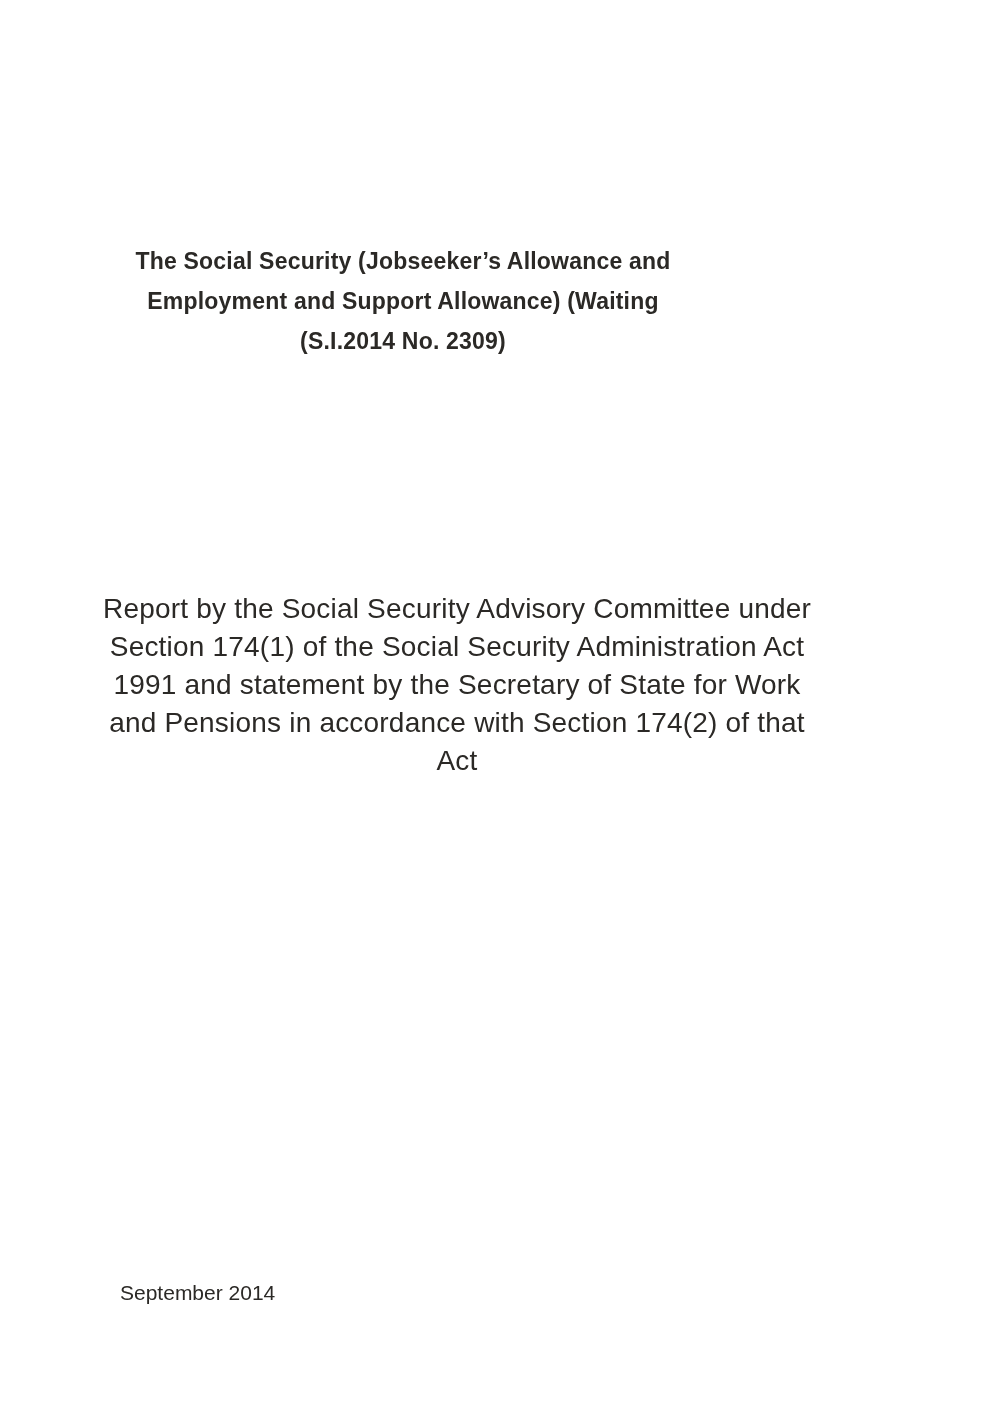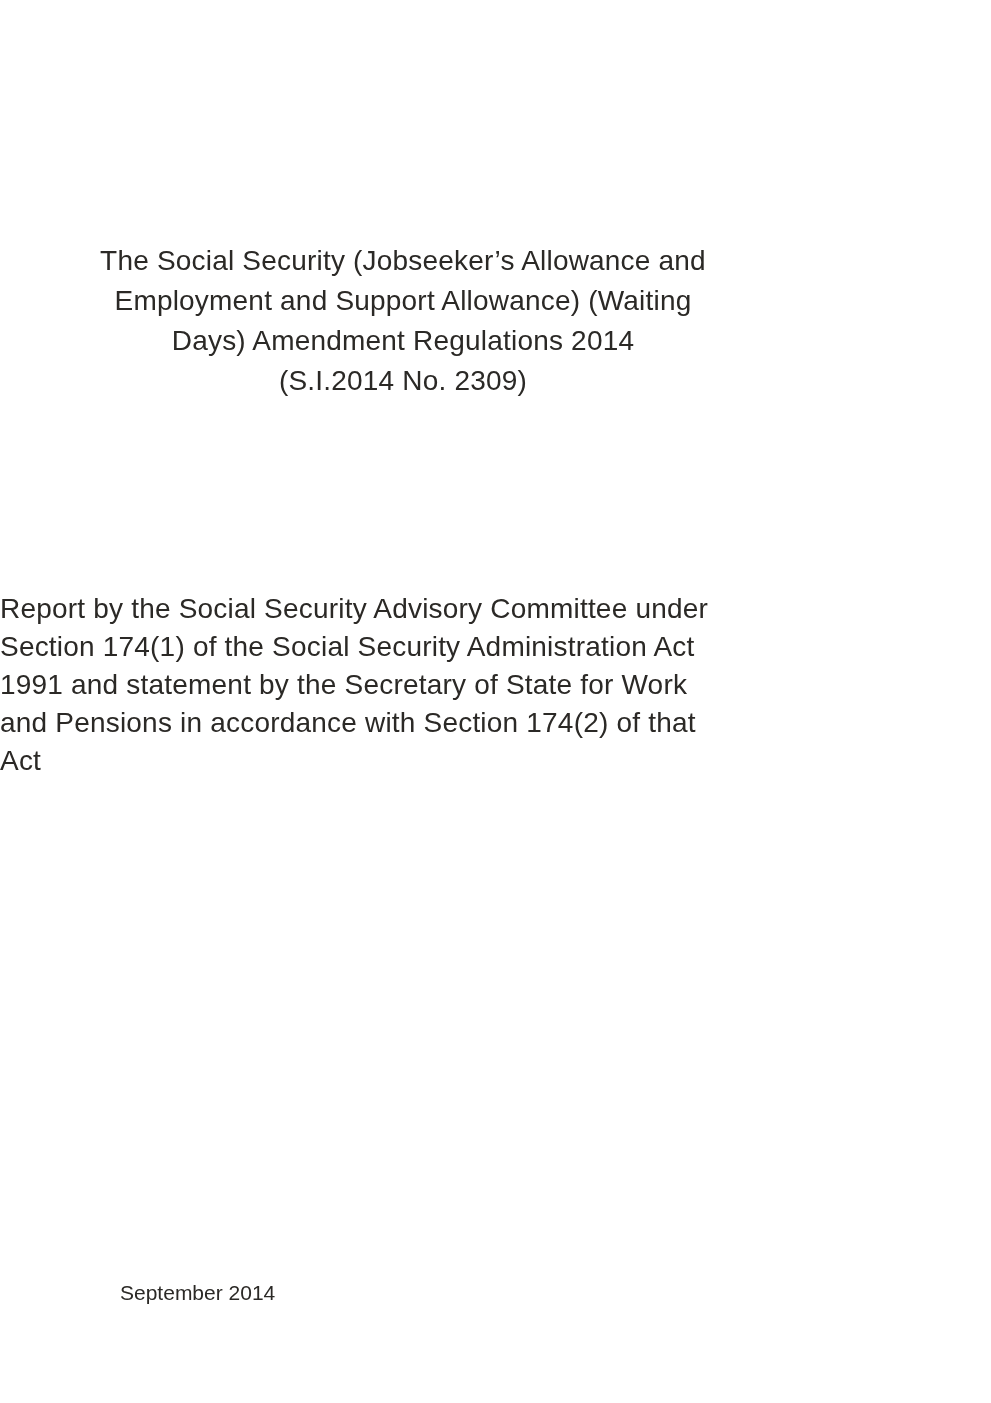--- a/index.html
+++ b/index.html
@@ -20,31 +20,31 @@
     height: 1403px;
     background: var(--page-bg);
     overflow: hidden;
   }
   .title-block {
     position: absolute;
     top: 241px;
     left: 0;
     width: 806px;
     text-align: center;
-    font-size: 28px;
+    font-size: 23px;
     line-height: 40px;
-    font-weight: 400;
+    font-weight: 700;
     letter-spacing: 0.2px;
   }
   .subtitle-block {
     position: absolute;
     top: 590px;
     left: 0;
     width: 914px;
-    text-align: left;
+    text-align: center;
     font-size: 28px;
     line-height: 38px;
     font-weight: 400;
     letter-spacing: 0.2px;
   }
   .date-block {
     position: absolute;
     top: 1248px;
     left: 120px;
     font-size: 21px;
@@ -54,21 +54,20 @@
   }
 </style>
 </head>
 <body>
 
 <div class="page">
 
   <div class="title-block">
     <div>The Social Security (Jobseeker’s Allowance and</div>
     <div>Employment and Support Allowance) (Waiting</div>
-    <div>Days) Amendment Regulations 2014</div>
     <div>(S.I.2014 No. 2309)</div>
   </div>
 
   <div class="subtitle-block">
     <div>Report by the Social Security Advisory Committee under</div>
     <div>Section 174(1) of the Social Security Administration Act</div>
     <div>1991 and statement by the Secretary of State for Work</div>
     <div>and Pensions in accordance with Section 174(2) of that</div>
     <div>Act</div>
   </div>

